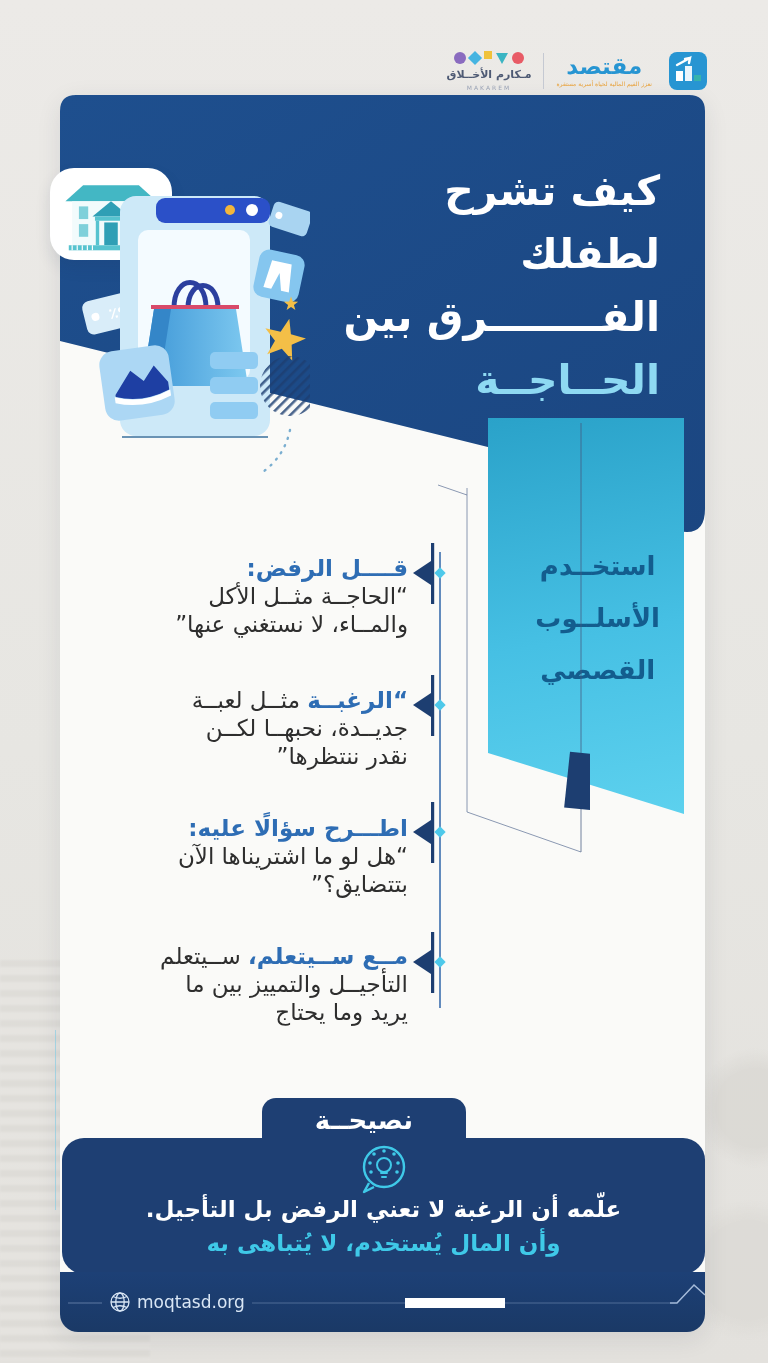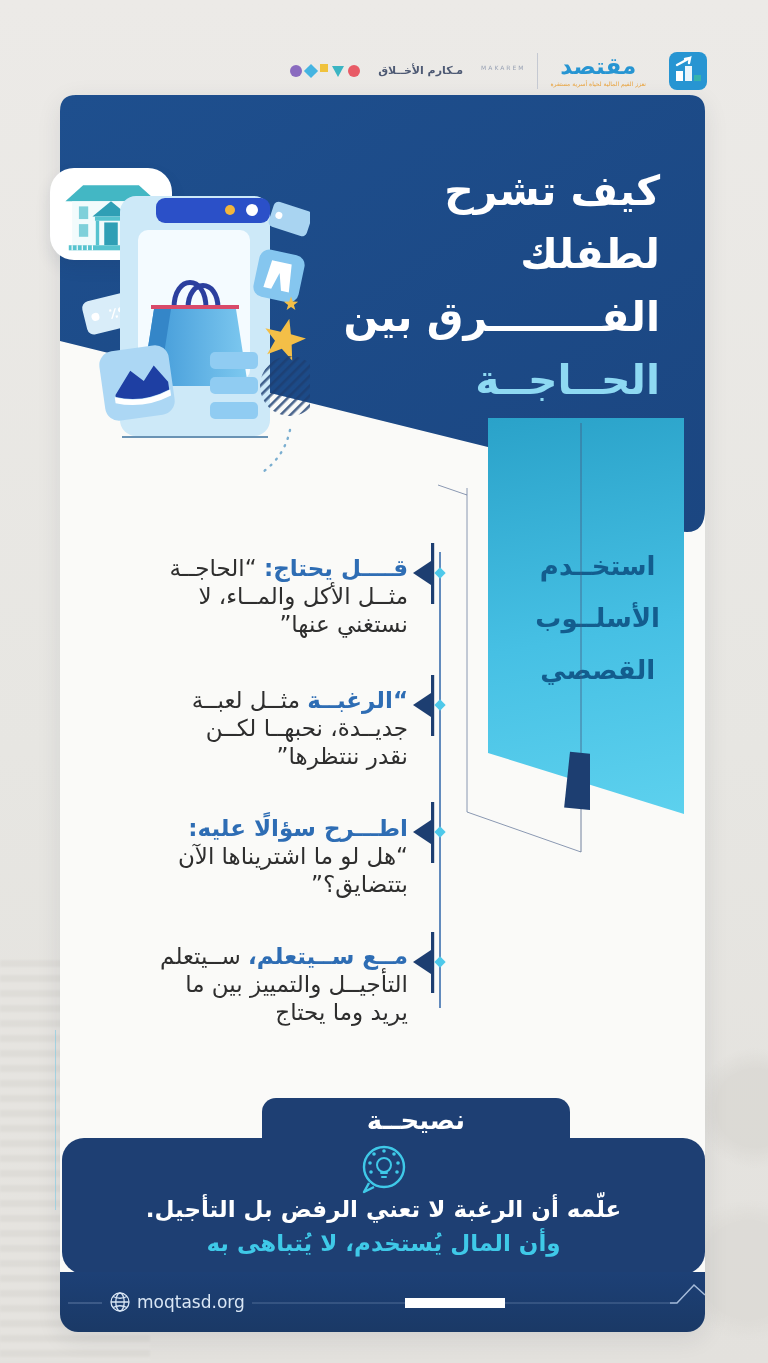--- a/index.html
+++ b/index.html
@@ -14,31 +14,31 @@
   .bg-right { position:absolute; right:0; top:1000px; width:64px; height:360px; opacity:.5;
     background:radial-gradient(circle at 80% 30%, #d4d2cd 0 40px, transparent 60px),
                radial-gradient(circle at 70% 75%, #d8d6d1 0 50px, transparent 70px); }
   .bg-cyan-line { position:absolute; left:55px; top:1030px; width:1px; height:180px; background:#8fd4ea; opacity:.7; }
 
   .card { position:absolute; left:60px; top:95px; width:645px; height:1237px;
           background:#fafaf8; border-radius:18px; box-shadow:0 6px 24px rgba(40,50,70,.10); }
 
   
   .logos { position:absolute; top:48px; right:60px; height:46px; display:flex; align-items:center; gap:12px; }
-  .makarem { display:flex; align-items:flex-start; gap:18px; }
+  .makarem { display:flex; flex-direction:column; align-items:center; gap:3px; }
   .mk-shapes { display:flex; align-items:center; gap:4px; height:14px; }
   .mk-c1 { width:12px; height:12px; border-radius:50%; background:#8a6bbf; }
   .mk-d  { width:10px; height:10px; background:#45b4e1; transform:rotate(45deg); }
   .mk-sq { width:8px; height:8px; background:#f0c23c; align-self:flex-start; }
   .mk-tr { width:0; height:0; border-left:6px solid transparent; border-right:6px solid transparent; border-top:11px solid #3bb5c3; }
   .mk-c2 { width:12px; height:12px; border-radius:50%; background:#e85b66; }
   .mk-name { font-size:11px; font-weight:bold; color:#4e5a74; }
   .mk-latin { font-size:6px; letter-spacing:2px; color:#9aa3b5; }
   .logo-divider { width:1px; height:36px; background:#c5c9d2; }
-  .moqtasd { display:flex; align-items:center; gap:22px; }
+  .moqtasd { display:flex; align-items:center; gap:16px; }
   .mq-text { display:flex; flex-direction:column; align-items:center; gap:2px; }
   .mq-word { font-size:23px; font-weight:bold; color:#2795d2; line-height:1; }
   .mq-tag { font-size:6px; color:#e8a23c; white-space:nowrap; }
 
   
   .header-shape { position:absolute; left:60px; top:95px; }
   .title { position:absolute; top:160px; right:108px; width:340px; direction:rtl; text-align:right;
            font-weight:bold; font-size:41px; line-height:63px; color:#ffffff; }
   .title .t3 { color:#8ed9f2; }
 
@@ -59,21 +59,21 @@
   .deco-lines { position:absolute; left:430px; top:415px; }
 
   
   .timeline-svg { position:absolute; left:405px; top:540px; }
   .tl-item { position:absolute; right:360px; width:250px; direction:rtl; text-align:right;
              font-size:23px; line-height:1.22; font-weight:500; color:#2e2e2e; }
   .tl-item .hl { color:#2e6db4; font-weight:bold; }
   .tl-item-1 { top:554px; } .tl-item-2 { top:686px; } .tl-item-3 { top:814px; } .tl-item-4 { top:942px; }
 
   
-  .tip-tab { position:absolute; left:262px; top:1098px; width:308px; height:44px; background:#1e3f73;
+  .tip-tab { position:absolute; left:262px; top:1098px; width:204px; height:44px; background:#1e3f73;
              border-radius:14px 14px 0 0; display:flex; align-items:center; justify-content:center;
              color:#ffffff; font-weight:bold; font-size:26px; }
   .tip-box { position:absolute; left:62px; top:1138px; width:643px; height:136px; background:#1e3f73;
              border-radius:22px; }
   .tip-icon { position:absolute; left:357px; top:1142px; }
   .tip-line1 { position:absolute; left:62px; top:1196px; width:643px; text-align:center; direction:rtl;
                color:#ffffff; font-weight:bold; font-size:23px; }
   .tip-line2 { position:absolute; left:62px; top:1230px; width:643px; text-align:center; direction:rtl;
                color:#3fc9e8; font-weight:bold; font-size:23px; }
 
@@ -251,21 +251,21 @@
     </g>
     <g fill="#4ec9ea">
       <rect x="31" y="29" width="8" height="8" transform="rotate(45 35 33)"></rect>
       <rect x="31" y="161" width="8" height="8" transform="rotate(45 35 165)"></rect>
       <rect x="31" y="288" width="8" height="8" transform="rotate(45 35 292)"></rect>
       <rect x="31" y="418" width="8" height="8" transform="rotate(45 35 422)"></rect>
     </g>
   </svg>
 
   <div class="tl-item tl-item-1">
-    <span class="hl">قــــل يحتاج:</span>
+    <span class="hl">قــــل الرفض:</span>
     <span>“الحاجــة مثــل الأكل والمــاء، لا نستغني عنها”</span>
   </div>
   <div class="tl-item tl-item-2">
     <span class="hl">“الرغبــة</span>
     <span>مثــل لعبــة جديــدة، نحبهــا لكــن نقدر ننتظرها”</span>
   </div>
   <div class="tl-item tl-item-3">
     <span class="hl">اطـــرح سؤالًا عليه:</span>
     <span>“هل لو ما اشتريناها الآن بتتضايق؟”</span>
   </div>

